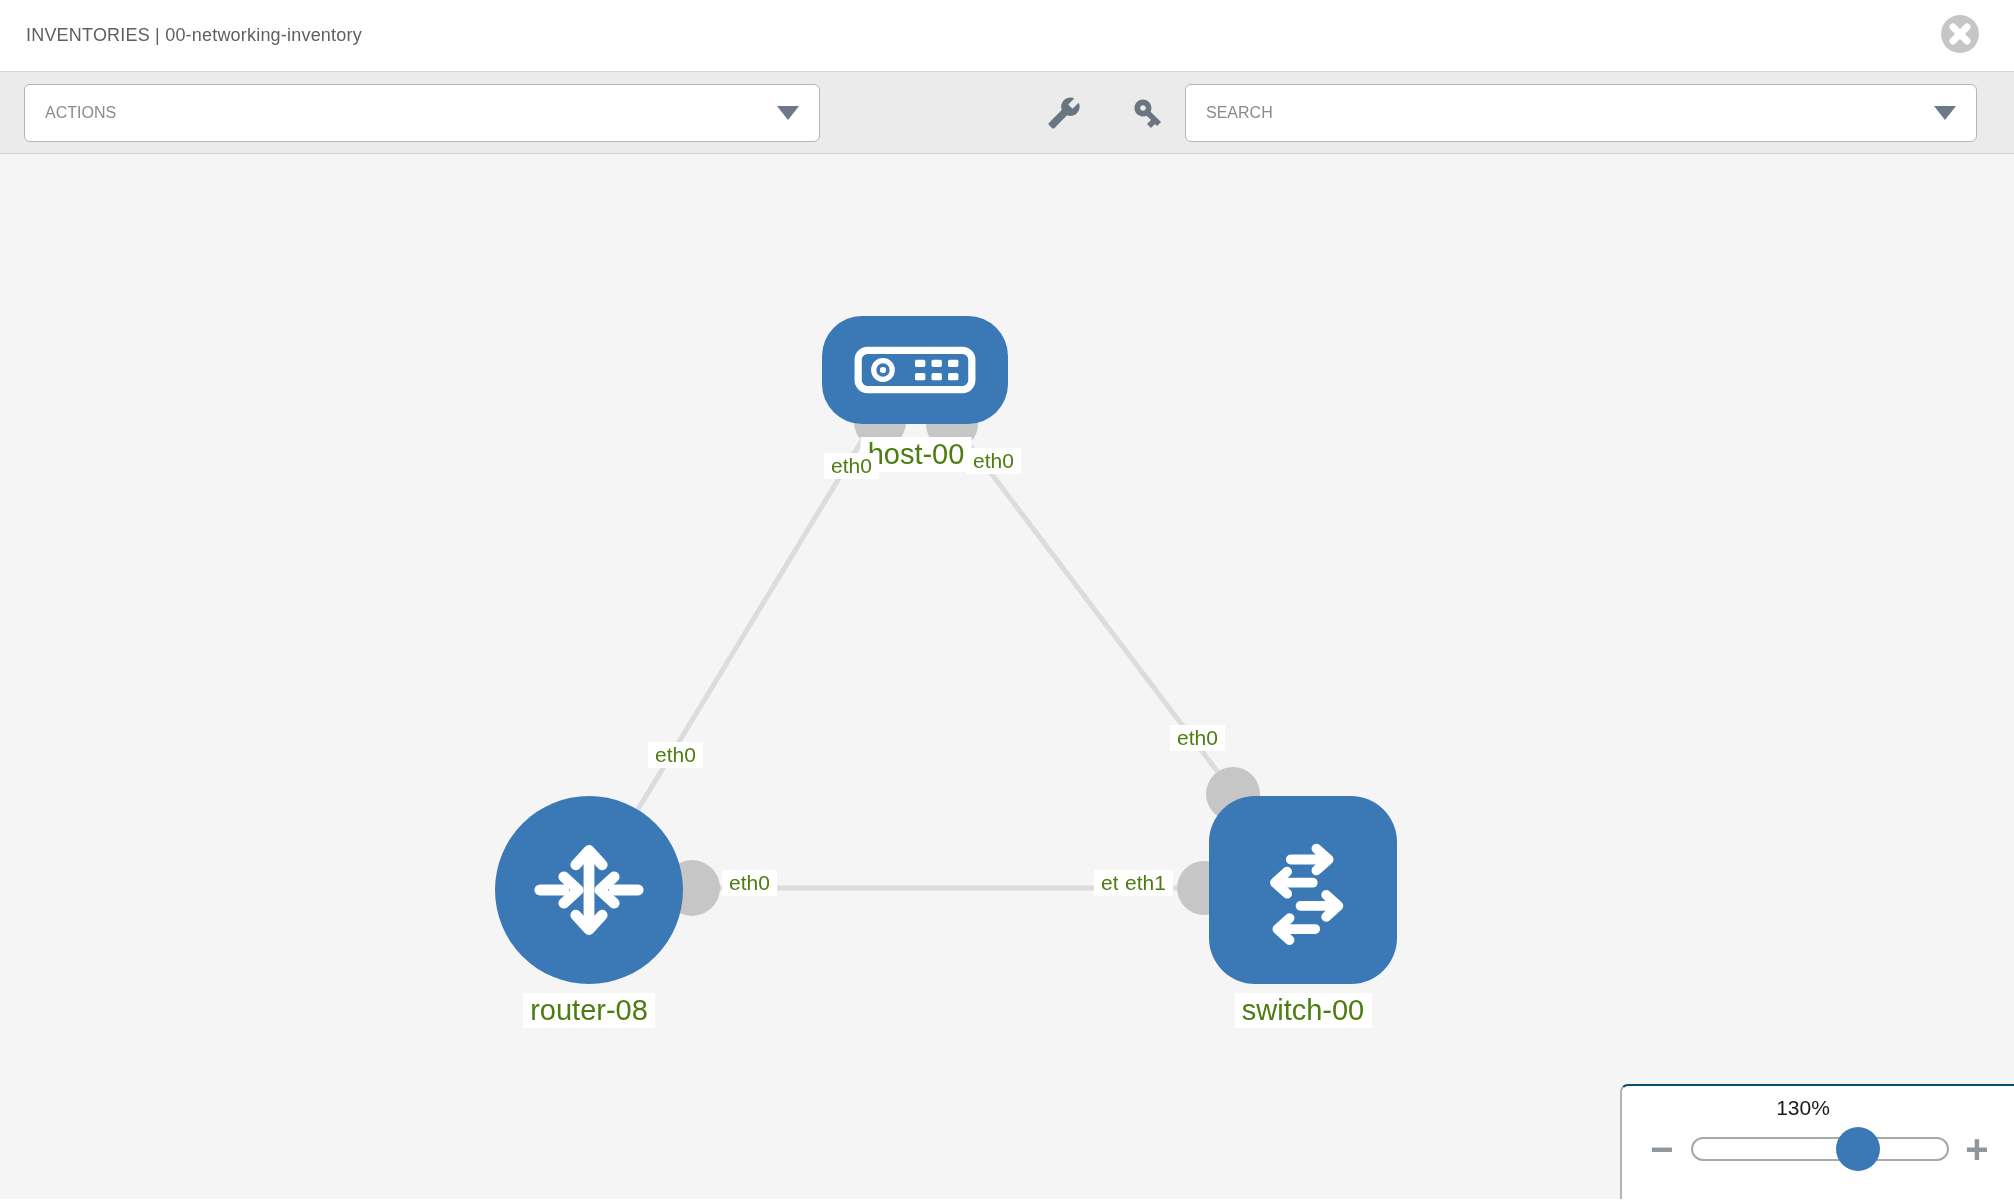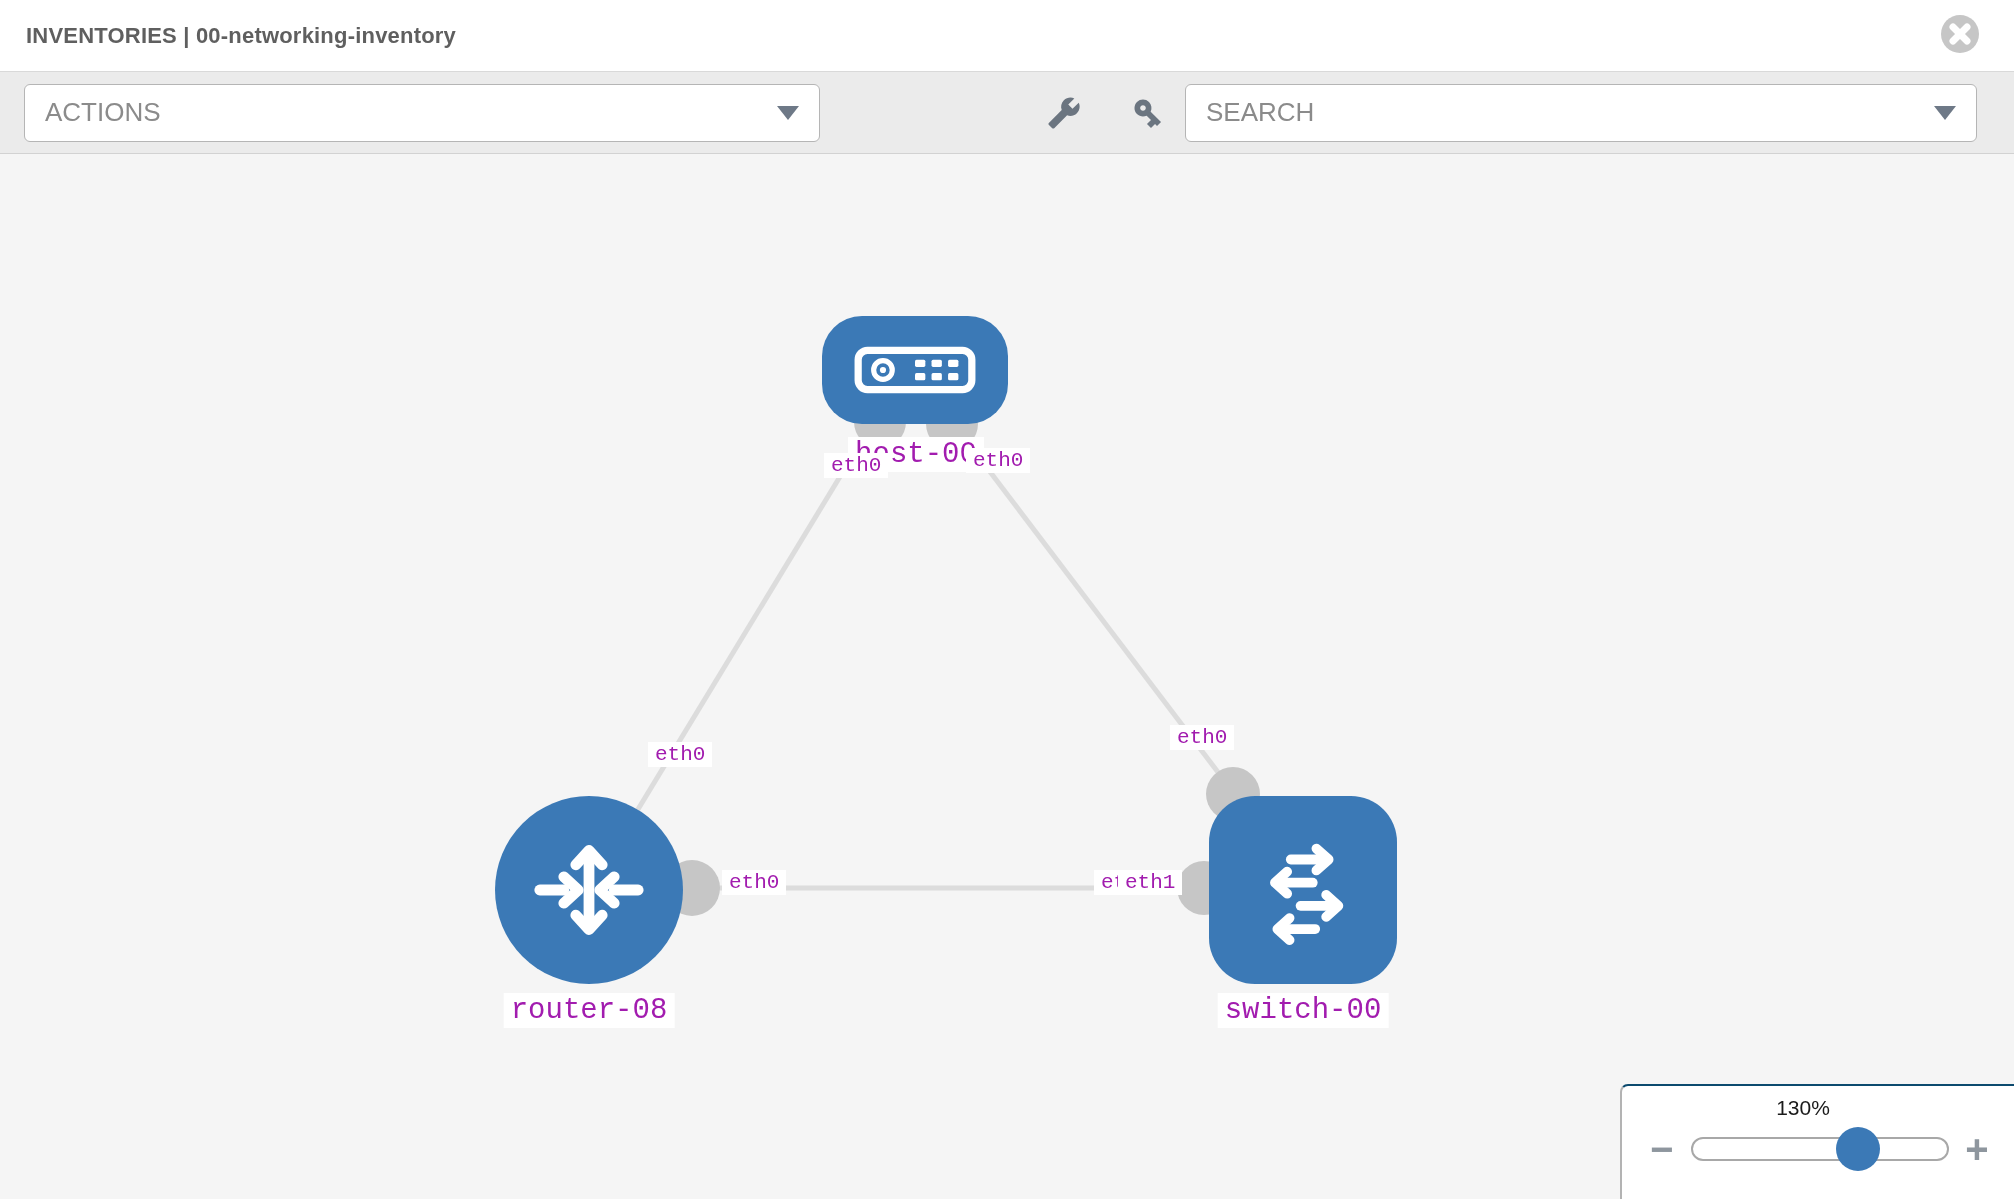--- a/index.html
+++ b/index.html
@@ -4,53 +4,53 @@
 <style>
   * { margin:0; padding:0; box-sizing:border-box; }
   html,body { width:2014px; height:1200px; overflow:hidden;
     font-family:"Liberation Sans", sans-serif; background:#fff; }
 
   .app { position:relative; width:2014px; height:1200px; }
 
   
   .header { position:relative; height:72px; background:#ffffff;
     border-bottom:1px solid #d9d9d9; display:flex; align-items:center; }
-  .page-title { margin-left:26px; font-size:22px; font-weight:bold;
+  .page-title { margin-left:26px; font-size:18px; font-weight:normal;
     color:#5f5f5f; letter-spacing:0.2px; }
   .close-btn { position:absolute; right:34px; top:14px; width:40px; height:40px;
     border:none; background:transparent; cursor:pointer; padding:0; }
 
   
   .toolbar { position:relative; height:82px; background:#ebebeb;
     border-bottom:1px solid #d2d2d2; display:flex; align-items:center; }
   .select { height:58px; background:#fff; border:1px solid #b5b5b5;
     border-radius:6px; display:flex; align-items:center;
-    padding:0 20px; color:#8b8b8b; font-size:26px; cursor:pointer; }
+    padding:0 20px; color:#8b8b8b; font-size:16px; cursor:pointer; }
   .select .lbl { flex:1; }
   .caret { width:0; height:0; border-left:11px solid transparent;
     border-right:11px solid transparent; border-top:14px solid #6e7987; }
   .actions-select { position:absolute; left:24px; width:796px; }
   .search-select  { position:absolute; left:1185px; width:792px; }
   .tool-icons { position:absolute; left:1038px; top:0; height:82px;
     display:flex; align-items:center; gap:32px; }
   .tool-btn { width:52px; height:52px; border:none; background:transparent;
     display:flex; align-items:center; justify-content:center; cursor:pointer; }
 
   
   .canvas { position:relative; width:2014px; height:1045px; background:#f5f5f5; }
   .links-svg { position:absolute; left:0; top:0; }
 
   .node { position:absolute; background:#3b79b6; display:flex;
     align-items:center; justify-content:center; cursor:pointer; }
   .node-host   { left:822px; top:162px; width:186px; height:108px; border-radius:40px; }
   .node-router { left:495px; top:642px; width:188px; height:188px; border-radius:50%; }
   .node-switch { left:1209px; top:642px; width:188px; height:188px; border-radius:46px; }
 
-  .chip { position:absolute; background:#ffffff; color:#a21caf;
-    padding:1px 7px; white-space:nowrap;font-family:Liberation Mono, monospace; }
+  .chip { position:absolute; background:#ffffff; color:#4d7c0f;
+    padding:1px 7px; white-space:nowrap; }
   .node-label { font-size:29px; transform:translateX(-50%); }
   .if-label { font-size:21px; }
 
   
   .zoom-panel { position:absolute; right:0; bottom:0; width:394px; height:115px;
     background:#ffffff; border-top:2px solid #0c4a6e; border-left:2px solid #b3b3b3;
     border-top-left-radius:8px; }
   .zoom-level { position:absolute; left:0; right:30px; top:10px; text-align:center;
     font-size:21px; color:#1b1b1b; }
   .zoom-row { position:absolute; left:0; top:40px; width:100%; height:46px;

